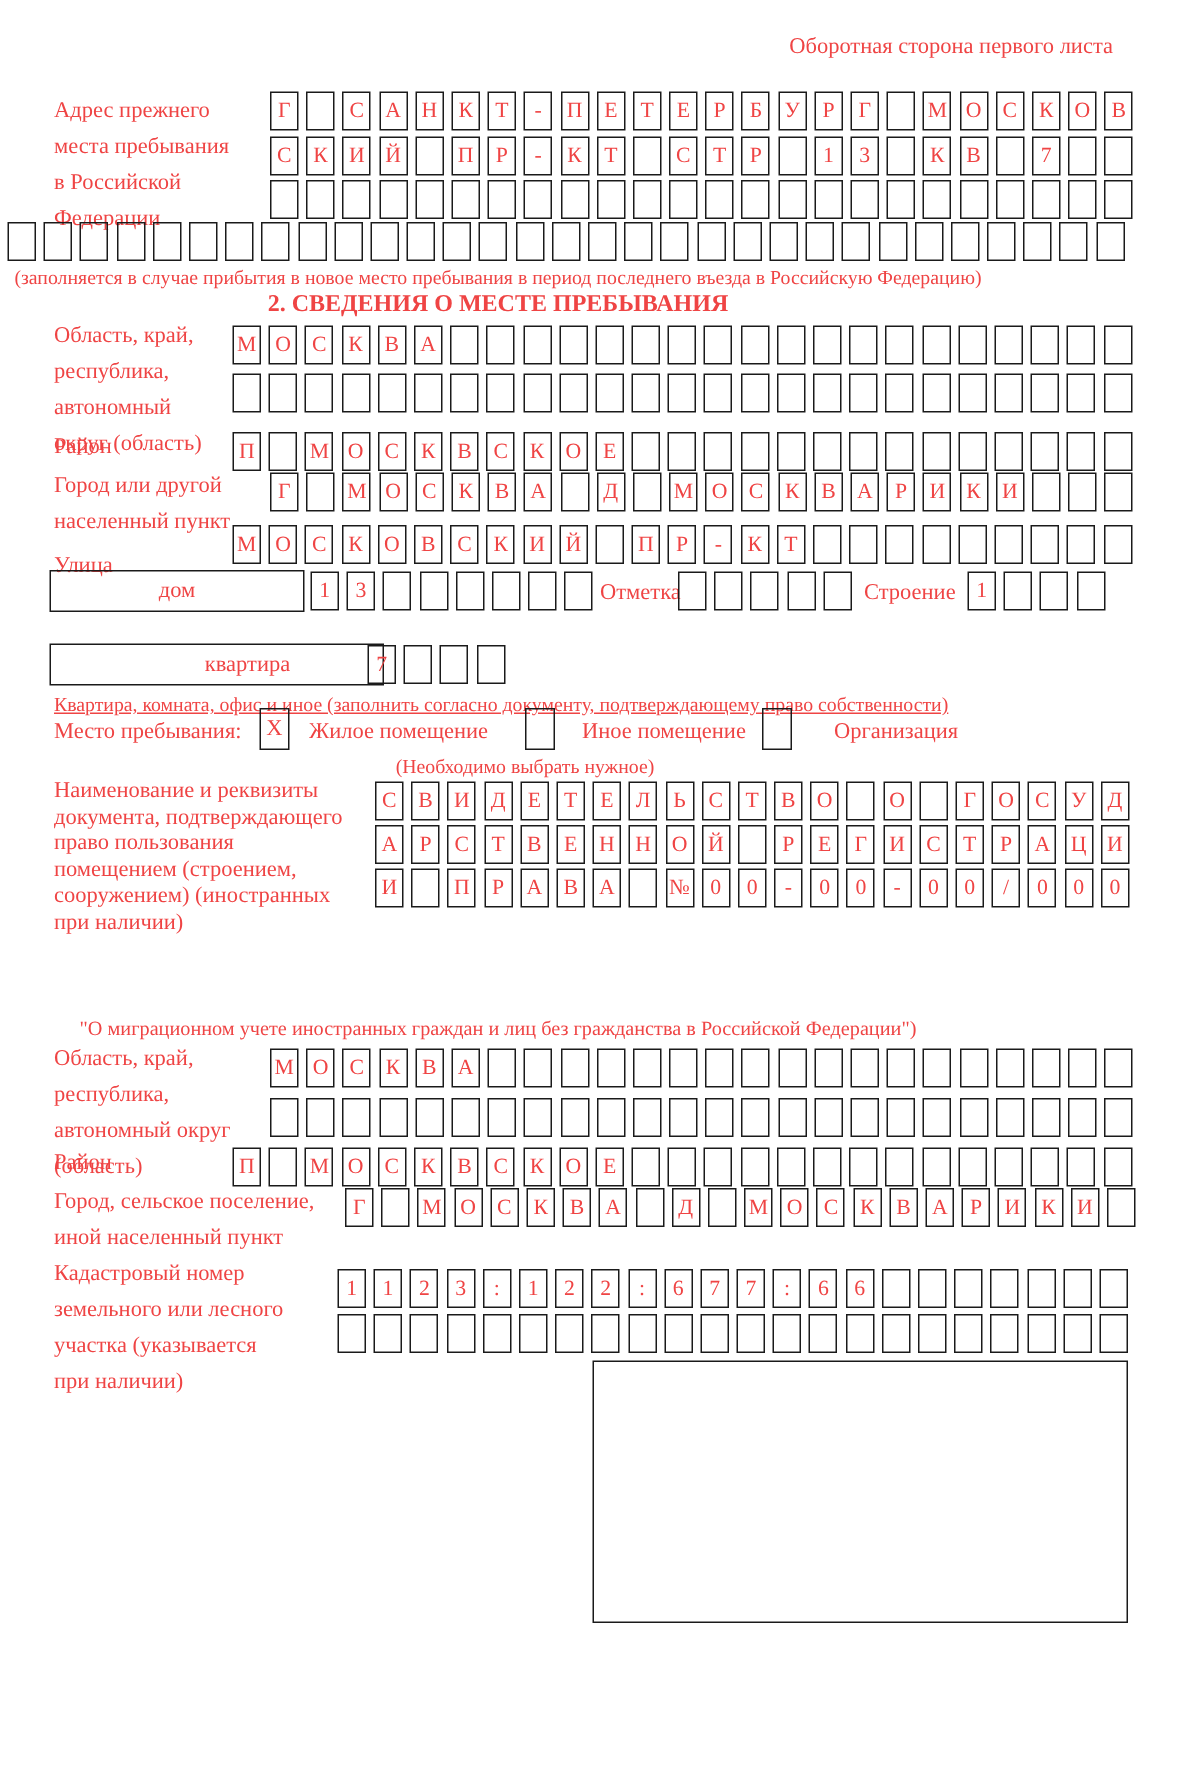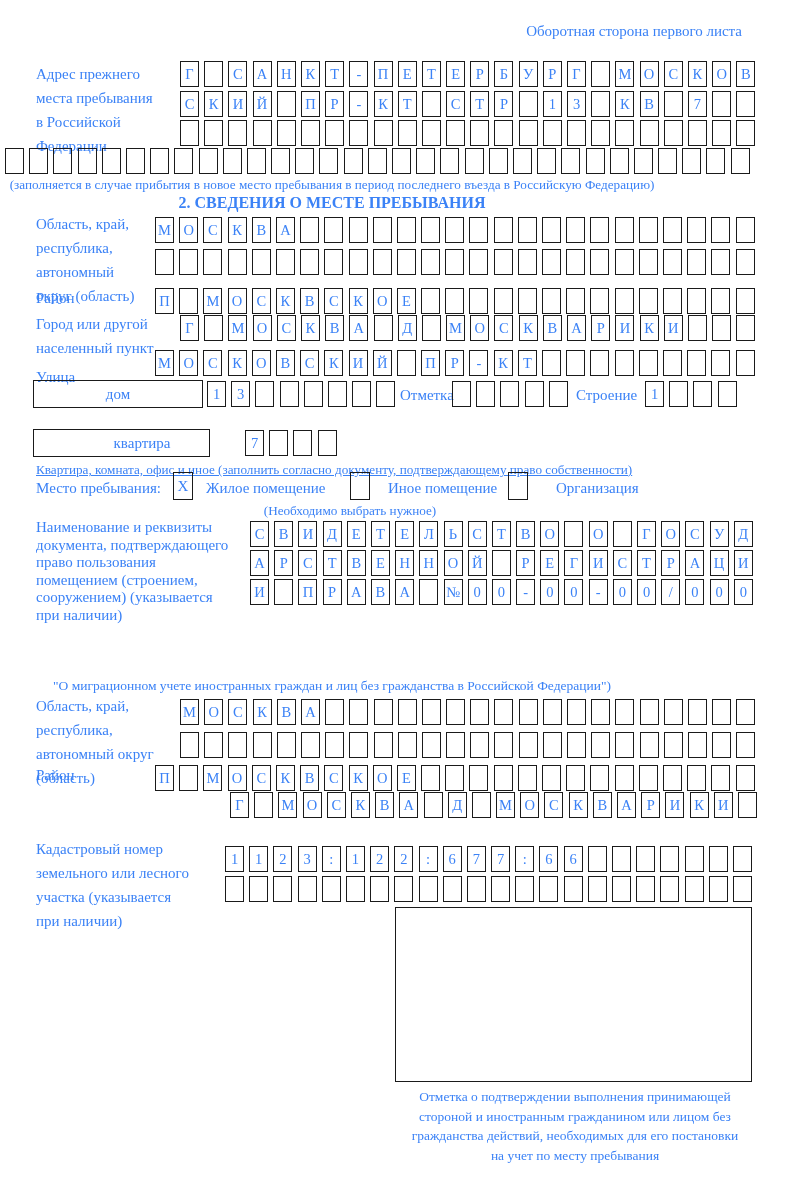--- a/index.html
+++ b/index.html
@@ -1,16 +1,16 @@
 <!DOCTYPE html>
 <html><head>
 <meta charset="utf-8">
 <style>
   html,body{margin:0;padding:0;background:#fff;}
-  .page{position:relative;width:800px;height:1180px;background:#ffffff;color:#3b82f6;
+  .page{position:relative;width:800px;height:1180px;background:#ffffff;color:#ef4444;
         font-family:"Liberation Serif","DejaVu Serif",serif;overflow:hidden;}
   .abs{position:absolute;}
   .lbl{font-size:15px;line-height:24px;white-space:pre-line;}
   .lbl-tight{font-size:15px;line-height:17.5px;white-space:pre-line;}
   .cap{font-size:13.2px;white-space:pre-line;}
   .center{text-align:center;width:664px;left:0;}
   .title{font-weight:bold;font-size:16px;}
   .cellrow{position:absolute;display:flex;gap:5.2px;}
   .cell{box-sizing:border-box;flex:0 0 auto;width:19px;height:26px;border:1.7px solid #1a1a1a;
         display:flex;align-items:center;justify-content:center;font-size:14.5px;line-height:1;}
@@ -312,21 +312,21 @@
       <span class="cell"></span>
     </div>
   <div class="abs lbl" style="left:576px;top:383px;">Строение</div>
   <div class="cellrow" style="left:645px;top:381px;">
       <span class="cell">1</span>
       <span class="cell"></span>
       <span class="cell"></span>
       <span class="cell"></span>
     </div>
 
-  <div class="widebox" style="left:33px;top:429px;width:177px;height:28px;padding-left:41px;">квартира</div>
+  <div class="widebox" style="left:33px;top:429px;width:223px;height:28px;padding-left:41px;">квартира</div>
   <div class="cellrow" style="left:245px;top:430px;">
       <span class="cell">7</span>
       <span class="cell"></span>
       <span class="cell"></span>
       <span class="cell"></span>
     </div>
   <div class="abs cap" style="left:36px;top:462px;text-decoration:underline;">Квартира, комната, офис и иное (заполнить согласно документу, подтверждающему право собственности)</div>
 
   <div class="abs lbl" style="left:36px;top:476px;">Место пребывания:</div>
   <div class="chk" style="left:173px;top:472px;">X</div>
@@ -334,21 +334,21 @@
   <div class="chk" style="left:350px;top:472px;"></div>
   <div class="abs lbl" style="left:388px;top:476px;">Иное помещение</div>
   <div class="chk" style="left:508px;top:472px;"></div>
   <div class="abs lbl" style="left:556px;top:476px;">Организация</div>
   <div class="abs cap" style="left:150px;top:503px;width:400px;text-align:center;">(Необходимо выбрать нужное)</div>
 
   <div class="abs lbl-tight" style="left:36px;top:519px;">Наименование и реквизиты
 документа, подтверждающего
 право пользования
 помещением (строением,
-сооружением) (указывается
+сооружением) (иностранных
 при наличии)</div>
   <div class="cellrow" style="left:250px;top:521px;">
       <span class="cell">С</span>
       <span class="cell">В</span>
       <span class="cell">И</span>
       <span class="cell">Д</span>
       <span class="cell">Е</span>
       <span class="cell">Т</span>
       <span class="cell">Е</span>
       <span class="cell">Л</span>
@@ -494,20 +494,22 @@
       <span class="cell"></span>
       <span class="cell"></span>
       <span class="cell"></span>
       <span class="cell"></span>
       <span class="cell"></span>
       <span class="cell"></span>
       <span class="cell"></span>
       <span class="cell"></span>
     </div>
 
+  <div class="abs lbl" style="left:36px;top:789px;">Город, сельское поселение,
+иной населенный пункт</div>
   <div class="cellrow" style="left:230px;top:792px;">
       <span class="cell">Г</span>
       <span class="cell"></span>
       <span class="cell">М</span>
       <span class="cell">О</span>
       <span class="cell">С</span>
       <span class="cell">К</span>
       <span class="cell">В</span>
       <span class="cell">А</span>
       <span class="cell"></span>
@@ -573,18 +575,14 @@
       <span class="cell"></span>
       <span class="cell"></span>
       <span class="cell"></span>
       <span class="cell"></span>
       <span class="cell"></span>
       <span class="cell"></span>
       <span class="cell"></span>
     </div>
 
   <div class="stampbox" style="left:395px;top:907px;width:357px;height:175px;"></div>
-  <div class="abs cap" style="left:355px;top:1087px;width:440px;text-align:center;font-size:13.5px;line-height:19.5px;">Отметка о подтверждении выполнения принимающей
-стороной и иностранным гражданином или лицом без
-гражданства действий, необходимых для его постановки
-на учет по месту пребывания</div>
 
 </div>
 
 </body></html>

